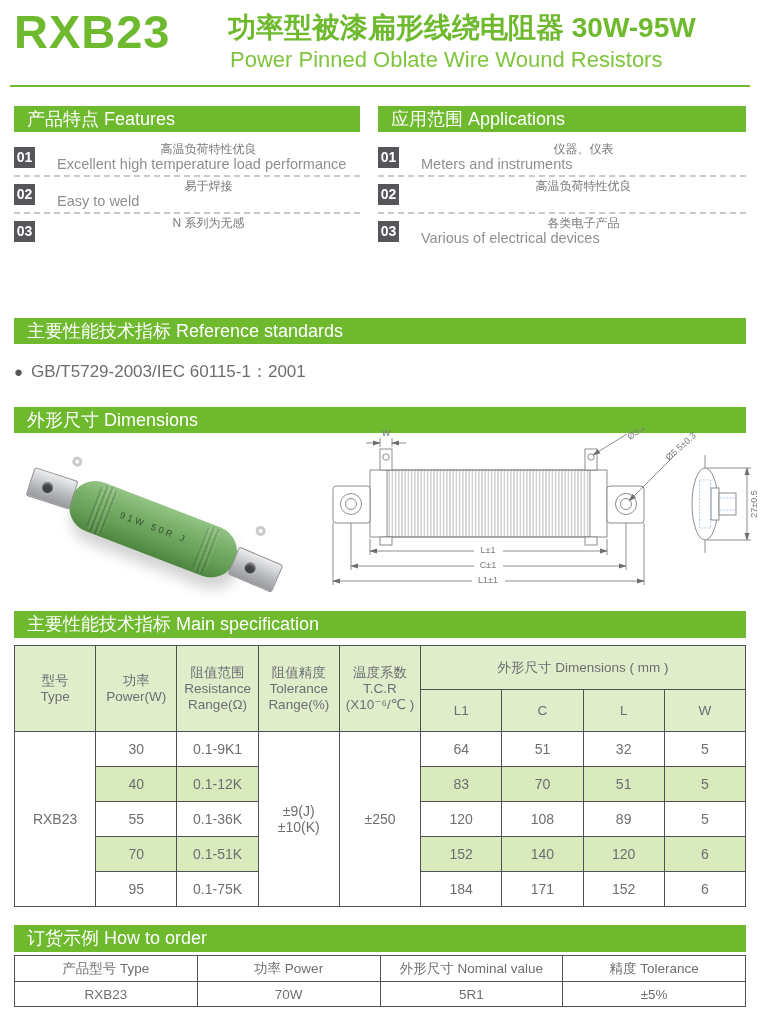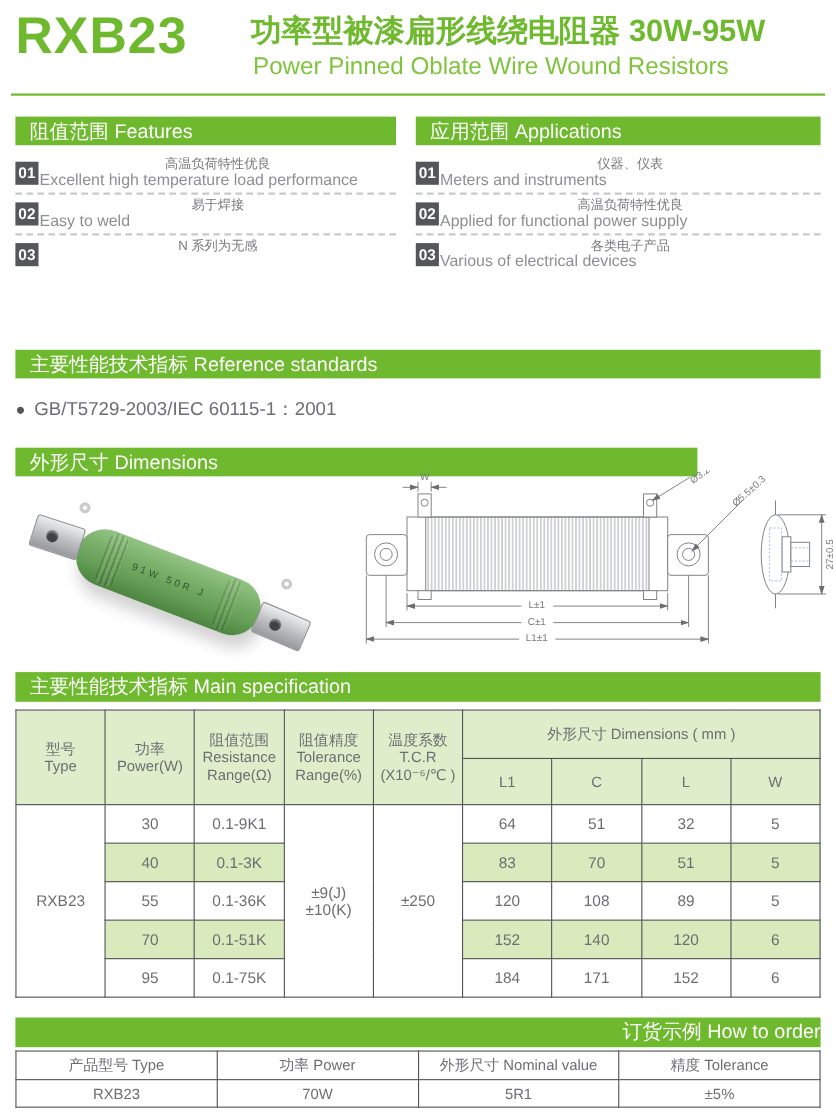--- a/index.html
+++ b/index.html
@@ -13,28 +13,28 @@
 
   .logo{position:absolute;left:14px;top:6px;font-size:47px;line-height:52px;font-weight:bold;color:var(--green);letter-spacing:1px;}
   .title-cn{position:absolute;left:228px;top:9px;font-size:28px;font-weight:bold;color:var(--green);white-space:nowrap;}
   .title-en{position:absolute;left:230px;top:47px;font-size:22px;color:var(--green-light);white-space:nowrap;}
   .divider{position:absolute;left:10px;top:85px;width:740px;height:2px;background:var(--green);}
 
   .bar{position:absolute;height:26px;background:var(--green);color:#fff;font-size:18px;line-height:26px;padding-left:13px;white-space:nowrap;overflow:hidden;}
   .bar-features{left:14px;top:106px;width:346px;}
   .bar-apps{left:378px;top:106px;width:368px;}
   .bar-standards{left:14px;top:318px;width:732px;}
-  .bar-dims{left:14px;top:407px;width:620px;}
+  .bar-dims{left:14px;top:407px;width:732px;}
   .bar-spec{left:14px;top:611px;width:732px;height:27px;line-height:27px;}
-  .bar-order{left:14px;top:925px;width:732px;height:27px;line-height:27px;text-align:right;}
+  .bar-order{left:14px;top:925px;width:732px;height:27px;line-height:27px;}
 
   .items{position:absolute;top:140px;}
   .items-features{left:14px;width:346px;}
   .items-apps{left:378px;width:368px;}
-  .item{position:relative;height:37px;padding-left:22px;}
+  .item{position:relative;height:37px;padding-left:43px;}
   .item.dash{border-bottom:2px dashed var(--dash);}
   .badge{position:absolute;left:0;top:7px;width:21px;height:21px;background:var(--badge);color:#fff;font-size:14px;font-weight:bold;text-align:center;line-height:21px;}
   .item .cn{font-size:12px;line-height:14px;padding-top:2px;color:#77787b;white-space:nowrap;text-align:center;}
   .item .en{font-size:14.5px;line-height:17px;color:var(--ink2);white-space:nowrap;}
 
   .standards-line{position:absolute;left:14px;top:360px;font-size:17px;color:var(--ink);white-space:nowrap;}
   .standards-line .dot{color:#55575a;font-size:15px;margin-right:8px;}
 
   
   .photo{position:absolute;left:20px;top:444px;width:255px;height:152px;}
@@ -77,21 +77,21 @@
 </head>
 <body>
 
 <div class="page">
 
   <div class="logo">RXB23</div>
   <div class="title-cn">功率型被漆扁形线绕电阻器 30W-95W</div>
   <div class="title-en">Power Pinned Oblate Wire Wound Resistors</div>
   <div class="divider"></div>
 
-  <div class="bar bar-features">阻值范围 Features</div>
+  <div class="bar bar-features">产品特点 Features</div>
   <div class="bar bar-apps">应用范围 Applications</div>
 
   <div class="items items-features">
       <div class="item dash">
         <span class="badge">01</span>
         <div class="cn">高温负荷特性优良</div>
         <div class="en">Excellent high temperature load performance</div>
       </div>
       <div class="item dash">
         <span class="badge">02</span>
@@ -105,21 +105,20 @@
     </div>
   <div class="items items-apps">
       <div class="item dash">
         <span class="badge">01</span>
         <div class="cn">仪器、仪表</div>
         <div class="en">Meters and instruments</div>
       </div>
       <div class="item dash">
         <span class="badge">02</span>
         <div class="cn">高温负荷特性优良</div>
-        <div class="en">Applied for functional power supply</div>
       </div>
       <div class="item">
         <span class="badge">03</span>
         <div class="cn">各类电子产品</div>
         <div class="en">Various of electrical devices</div>
       </div>
     </div>
 
   <div class="bar bar-standards">主要性能技术指标 Reference standards</div>
   <div class="standards-line">
@@ -264,21 +263,21 @@
           <td rowspan="5" class="merged pre">±9(J)
 ±10(K)</td>
           <td rowspan="5" class="merged">±250</td>
           <td>64</td>
           <td>51</td>
           <td>32</td>
           <td>5</td>
         </tr>
         <tr class="alt">
           <td>40</td>
-          <td>0.1-3K</td>
+          <td>0.1-12K</td>
           <td>83</td>
           <td>70</td>
           <td>51</td>
           <td>5</td>
         </tr>
         <tr>
           <td>55</td>
           <td>0.1-36K</td>
           <td>120</td>
           <td>108</td>

